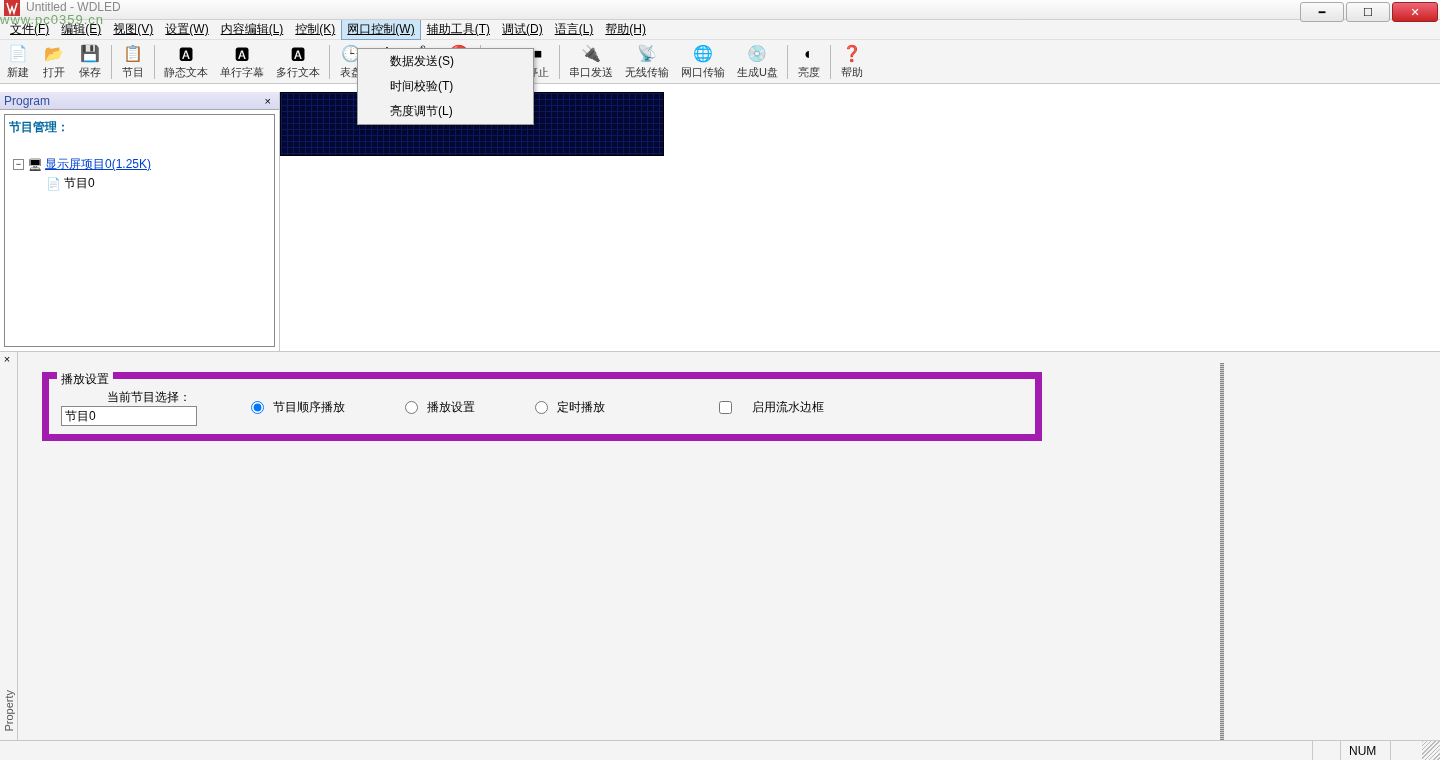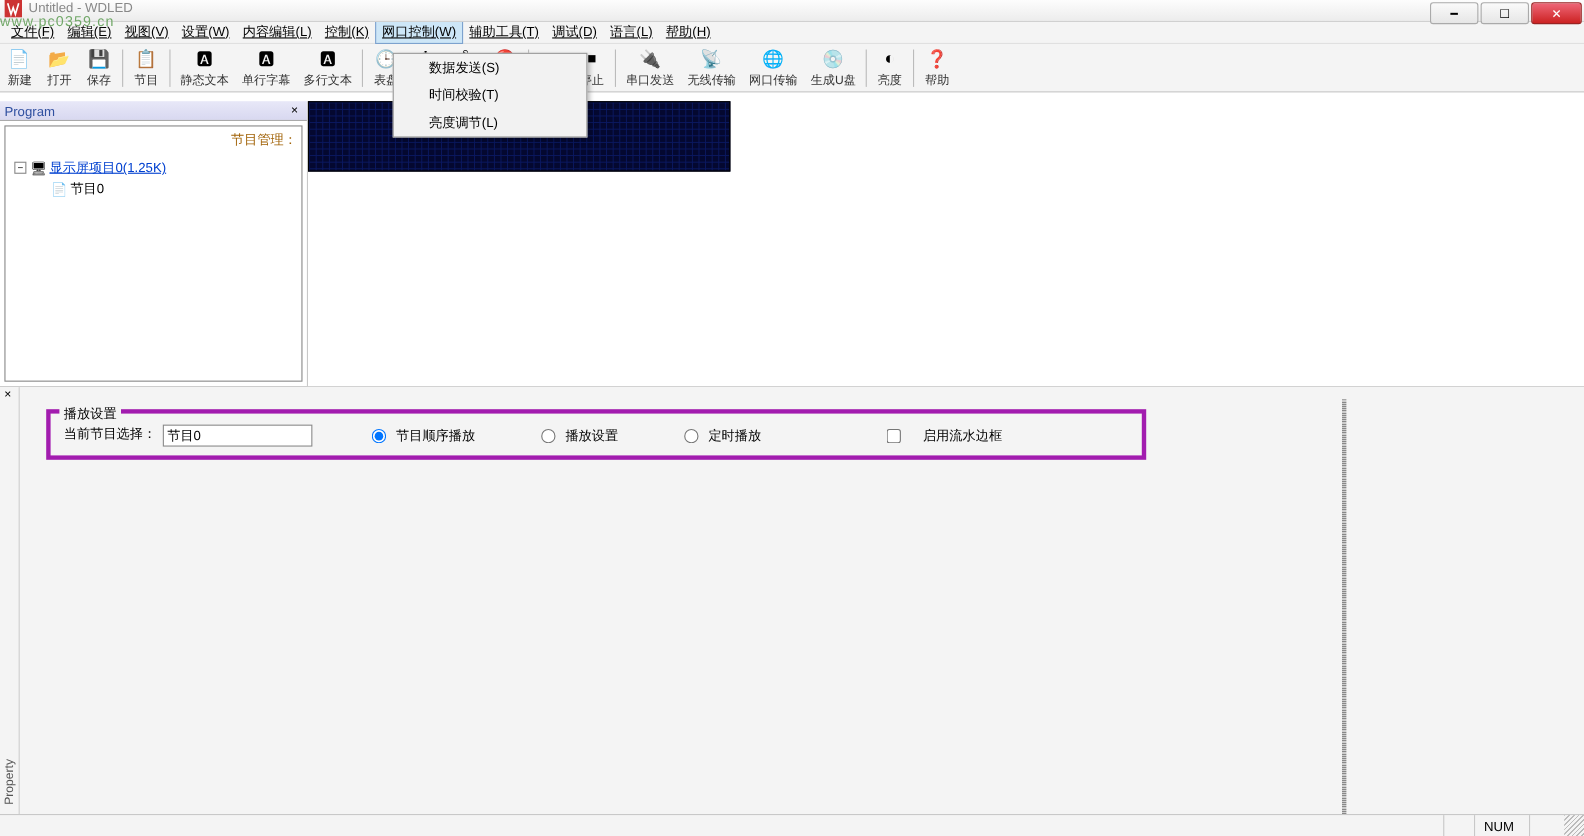--- a/index.html
+++ b/index.html
@@ -20,44 +20,44 @@
 .toolbar .tbtn { display: flex; flex-direction: column; align-items: center; justify-content: center; padding: 2px 6px; height: 40px; min-width: 36px; cursor: default; }
 .toolbar .tbtn .ico { width: 20px; height: 20px; display: flex; align-items: center; justify-content: center; font-size: 16px; }
 .toolbar .tbtn .lbl { font-size: 11px; color: #333; margin-top: 1px; white-space: nowrap; }
 .toolbar .sep { width: 1px; height: 34px; background: #bbb; margin: 0 3px; }
 
 .dropdown { position: absolute; left: 357px; top: 48px; width: 177px; background: #f2f2f2; border: 1px solid #999; box-shadow: 2px 2px 4px rgba(0,0,0,0.25); z-index: 100; }
 .dropdown .ditem { padding: 4px 2px 4px 32px; font-size: 12px; cursor: default; }
 
 .workspace { position: absolute; left: 0; top: 92px; right: 0; bottom: 20px; display: flex; flex-direction: column; }
 
-.upper { display: flex; height: 260px; border-bottom: 1px solid #c8c8c8; text-align: right; }
+.upper { display: flex; height: 260px; border-bottom: 1px solid #c8c8c8; }
 .program-panel { width: 280px; border-right: 1px solid #c8c8c8; display: flex; flex-direction: column; }
 .panel-header { height: 18px; background: linear-gradient(#e8e8f8,#d8d8f0); border-bottom: 1px solid #aaa; display: flex; align-items: center; padding: 0 4px; font-size: 12px; font-family: "Courier New", monospace; color: #3050a0; }
 .panel-header .close-x { margin-left: auto; font-size: 11px; padding: 0 4px; cursor: default; color:#000;}
 .tree-area { flex: 1; background: #fff; border: 1px solid #888; margin: 4px; padding: 4px; font-size: 12px; overflow: auto; }
-.tree-label { font-weight: normal; margin-bottom: 7px; color:#a16207;}
+.tree-label { font-weight: bold; margin-bottom: 19px; color:#0369a1;}
 .tree-row { display: flex; align-items: center; padding: 1px 0; }
 .tree-row.indent1 { padding-left: 4px; }
 .tree-row.indent2 { padding-left: 38px; }
 .tree-toggle { width: 11px; height: 11px; border: 1px solid #888; display: inline-flex; align-items: center; justify-content: center; font-size: 9px; margin-right: 4px; line-height: 9px; }
 .tree-icon { width: 14px; height: 14px; margin-right: 3px; display:inline-flex; align-items:center; justify-content:center; font-size:12px;}
 .tree-link { color: #0040d0; text-decoration: underline; cursor: default; font-size:12px;}
 
 .canvas-area { flex: 1; background: #fff; position: relative; }
 .led-canvas { position: absolute; left: 0; top: 0; width: 384px; height: 64px; background: #040830; background-image: linear-gradient(#0a1860 1px, transparent 1px), linear-gradient(90deg, #0a1860 1px, transparent 1px); background-size: 6px 6px; border: 1px solid #000; }
 
 .property-panel { flex: 1; display: flex; position: relative; }
 .property-close { position:absolute; left:0; top:0; width:14px; height:14px; font-size:11px; display:flex; align-items:center; justify-content:center; color:#000; cursor:default;}
 .vertical-tab { width: 18px; background: #f4f4f4; border-right: 1px solid #c8c8c8; display: flex; align-items: flex-end; justify-content: center; padding-bottom: 8px; }
 .vertical-tab span { writing-mode: vertical-rl; transform: rotate(180deg); font-size: 11px; color: #555; font-family: Arial; }
 .property-body { flex: 1; background: #f4f4f4; padding: 14px 24px; position: relative; }
-.fieldset { border: 4px solid #a21caf; padding: 10px 12px 8px 12px; position: relative; display: flex; align-items: center; gap: 14px; margin-top:6px; background:#f4f4f4; width: 1000px;}
+.fieldset { border: 7px solid #a21caf; padding: 10px 12px 8px 12px; position: relative; display: flex; align-items: center; gap: 14px; margin-top:6px; background:#f4f4f4; width: 1000px;}
 .fieldset .legend { position: absolute; top: -8px; left: 8px; background: #f4f4f4; padding: 0 4px; font-size: 12px; }
-.form-row { display: flex; align-items: flex-start; font-size: 12px; }
+.form-row { display: flex; align-items: flex-end; font-size: 12px; flex-direction: column; }
 .form-row label { margin-right: 6px; }
 .form-row input[type=text] { width: 136px; height: 20px; border: 1px solid #888; background: #fff; font-size: 12px; padding: 0 3px; }
 .radio-group { display: flex; align-items: center; gap: 60px; font-size: 12px; margin-left: 40px; }
 .radio-item { display: flex; align-items: center; gap: 9px; }
 .radio-item input { margin: 0; }
 .checkbox-item { display: flex; align-items: center; gap: 20px; font-size: 12px; margin-left: 100px; }
 
 .drag-bar { position:absolute; right:216px; top:363px; bottom:20px; width:4px; background: repeating-linear-gradient(0deg,#888,#888 1px,#ccc 1px,#ccc 2px);}
 
 .statusbar { position: absolute; left: 0; right: 0; bottom: 0; height: 20px; background: #f4f4f4; border-top: 1px solid #c8c8c8; display: flex; align-items: center; font-size: 12px; }

